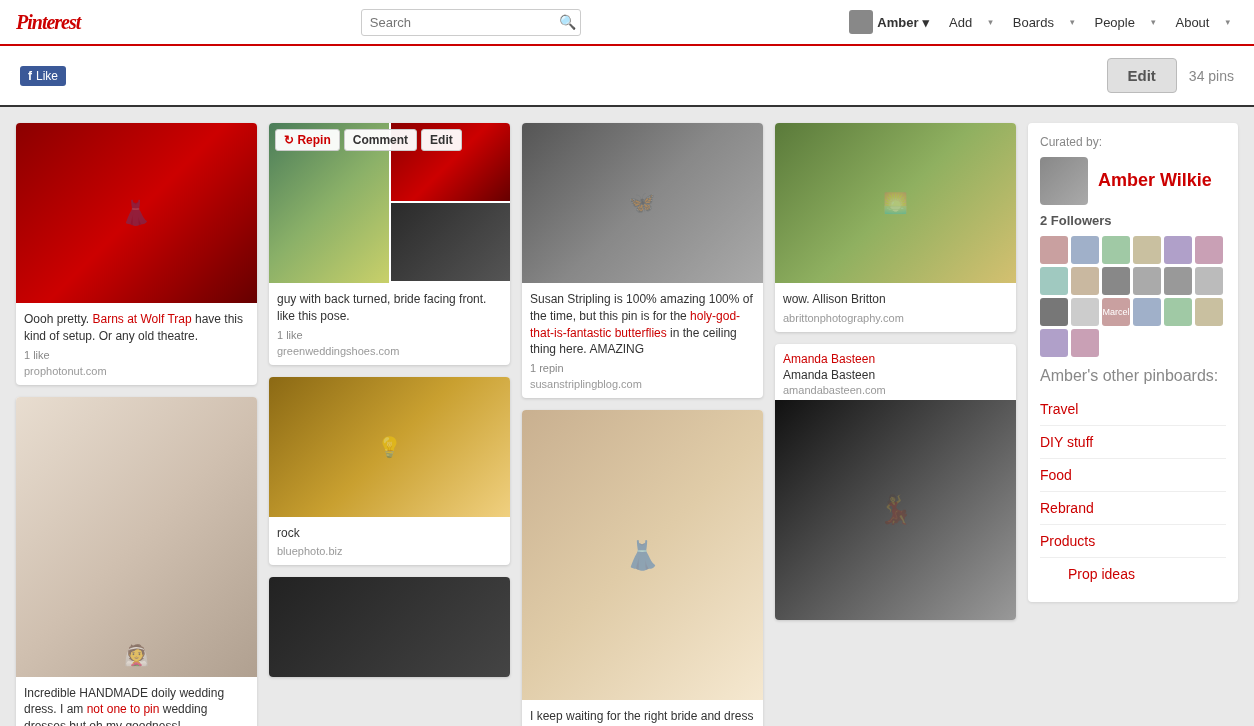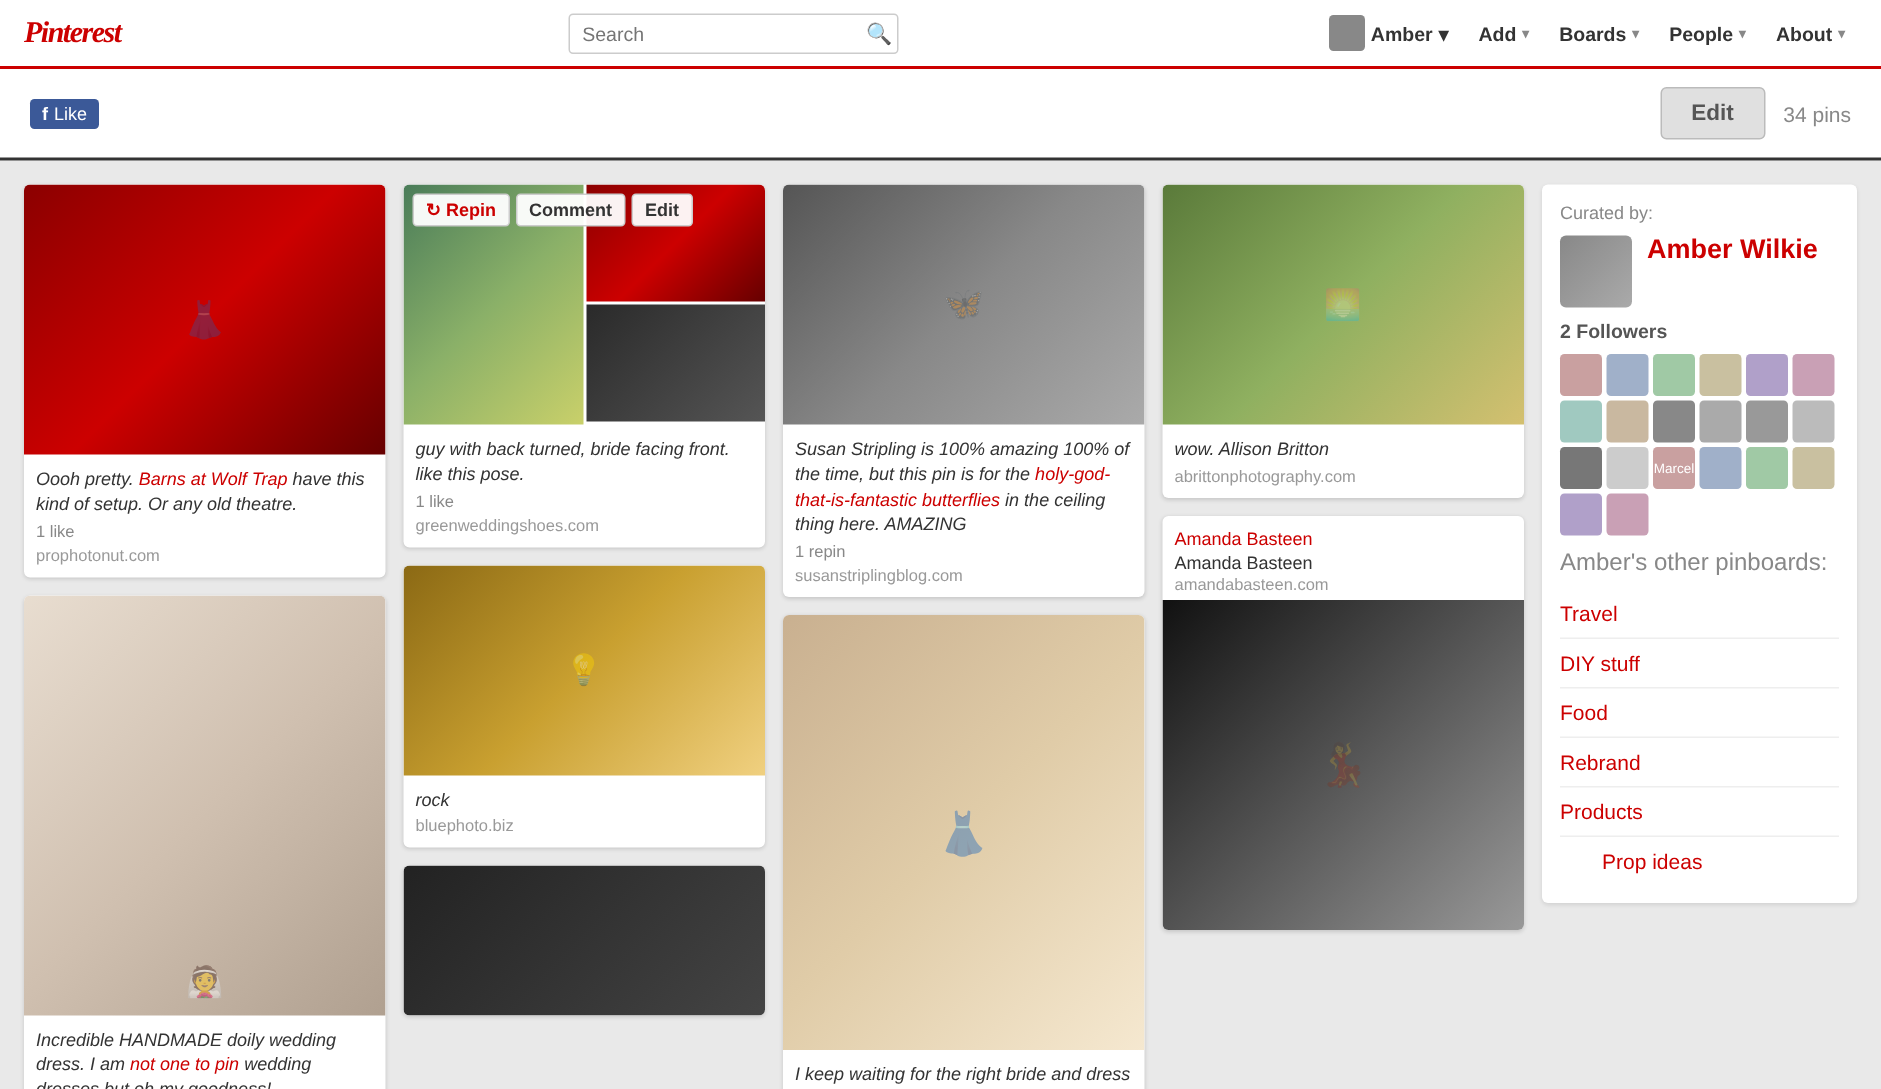--- a/index.html
+++ b/index.html
@@ -54,27 +54,27 @@
       font-size: 14px;
     }
     #nav-right {
       display: flex;
       align-items: center;
       gap: 4px;
     }
     .nav-item {
       display: flex;
       align-items: center;
-      gap: 4px;
+      gap: 16px;
       padding: 6px 8px;
       font-size: 13px;
       color: #333;
       cursor: pointer;
       border-radius: 3px;
-      font-weight: bold;
+      font-weight: normal;
     }
     .nav-item .caret { font-size: 9px; color: #888; }
     .nav-amber {
       display: flex;
       align-items: center;
       gap: 4px;
       padding: 4px 8px;
       cursor: pointer;
       border-radius: 3px;
       font-weight: bold;
@@ -193,21 +193,20 @@
       font-size: 11px;
     }
     .pin-body {
       padding: 8px;
     }
     .pin-description {
       font-size: 12px;
       line-height: 1.4;
       color: #333;
       margin-bottom: 4px;
-      font-style: italic;
     }
     .pin-description a { color: #c00; text-decoration: none; }
     .pin-likes {
       font-size: 11px;
       color: #888;
       margin-bottom: 4px;
     }
     .pin-source {
       font-size: 11px;
       color: #999;
@@ -239,21 +238,21 @@
       margin-bottom: 12px;
       box-shadow: 0 1px 3px rgba(0,0,0,0.1);
     }
     .curated-label {
       font-size: 12px;
       color: #888;
       margin-bottom: 8px;
     }
     .curated-profile {
       display: flex;
-      align-items: flex-start;
+      align-items: center;
       gap: 10px;
       margin-bottom: 8px;
     }
     .curated-avatar {
       width: 48px;
       height: 48px;
       border-radius: 4px;
       background: #888;
       overflow: hidden;
       flex-shrink: 0;

